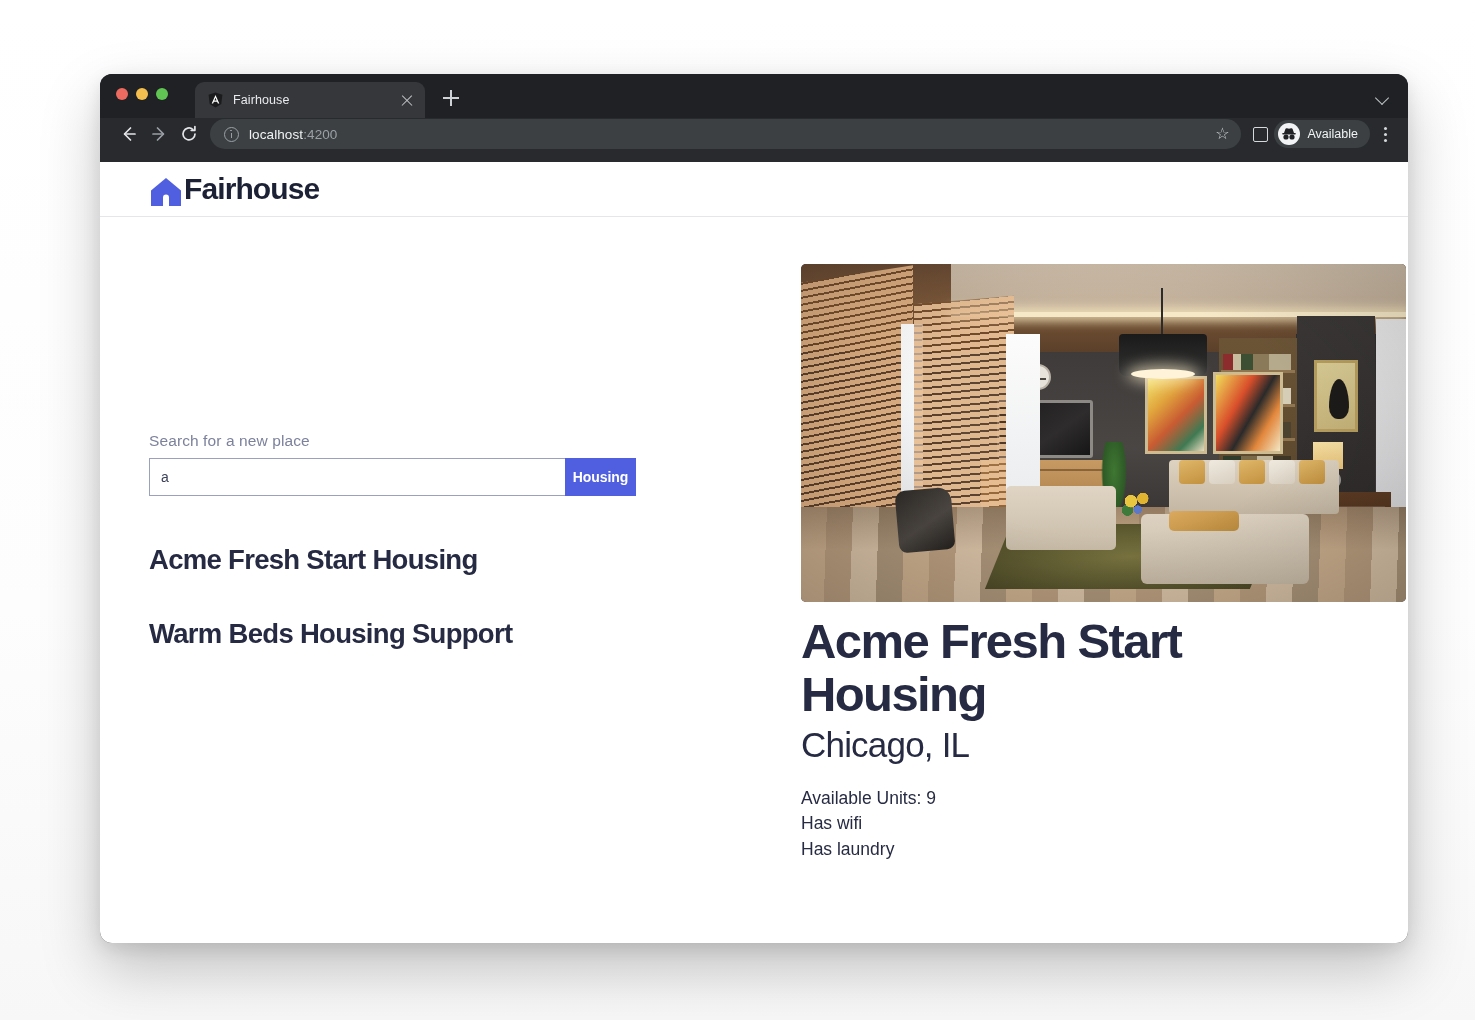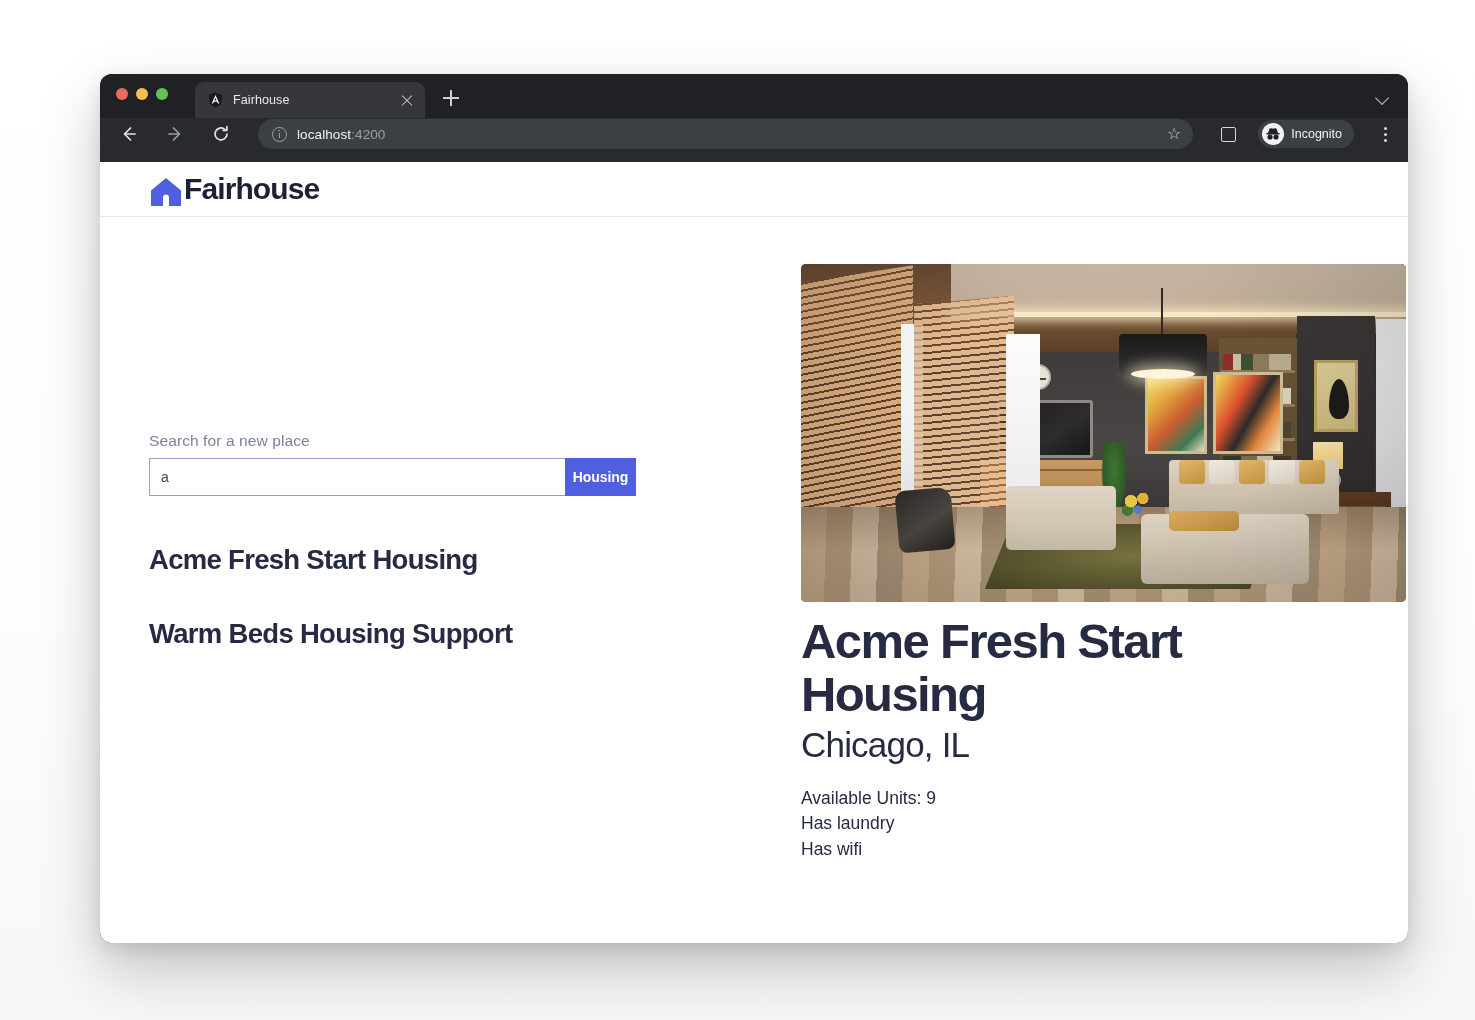--- a/index.html
+++ b/index.html
@@ -129,21 +129,21 @@
     transform: rotate(45deg);
   }
 
   
   .toolbar {
     height: 44px;
     background: #282a2d;
     display: flex;
     align-items: center;
     padding: 0 12px 12px 14px;
-    gap: 16px;
+    gap: 0;
   }
 
   .nav-btn {
     width: 30px; height: 30px;
     position: relative;
     flex: 0 0 auto;
   }
   .nav-btn svg { position: absolute; left: 5px; top: 5px; }
 
   .omnibox {
@@ -622,21 +622,21 @@
 
     <div class="incognito-chip">
       <span class="incognito-avatar">
         <svg width="16" height="14" viewBox="0 0 16 14">
           <path d="M3 6 L4.3 2.2 C4.6 1.3 5.2 1 6 1.2 L8 1.7 L10 1.2 C10.8 1 11.4 1.3 11.7 2.2 L13 6 Z" fill="#202124"></path>
           <rect x="1.2" y="6" width="13.6" height="1.5" rx=".7" fill="#202124"></rect>
           <circle cx="5" cy="10" r="2.6" fill="#202124"></circle>
           <circle cx="11" cy="10" r="2.6" fill="#202124"></circle>
         </svg>
       </span>
-      <span class="incognito-label">Incognito</span>
+      <span class="incognito-label">Available</span>
     </div>
 
     <div class="kebab">
         <i></i>
         <i></i>
         <i></i>
       </div>
   </div>
 
   <div class="viewport">
@@ -729,20 +729,20 @@
           <span class="p-layer pendant-shade"></span>
           <span class="p-layer pendant-glow"></span>
           <span class="p-layer vignette"></span>
         </div>
 
         <h2 class="listing-heading">Acme Fresh Start Housing</h2>
         <div class="listing-location">Chicago, IL</div>
 
         <div class="listing-features">
           <div class="feature">Available Units: 9</div>
+          <div class="feature">Has wifi</div>
           <div class="feature">Has laundry</div>
-          <div class="feature">Has wifi</div>
         </div>
 
       </div>
     </div>
   </div>
 </div>
 
 </body></html>

